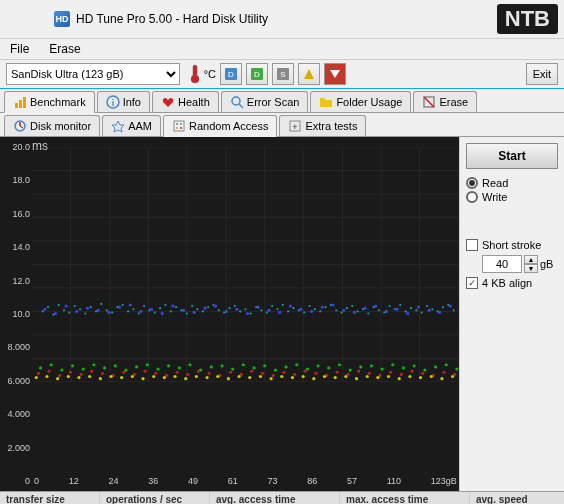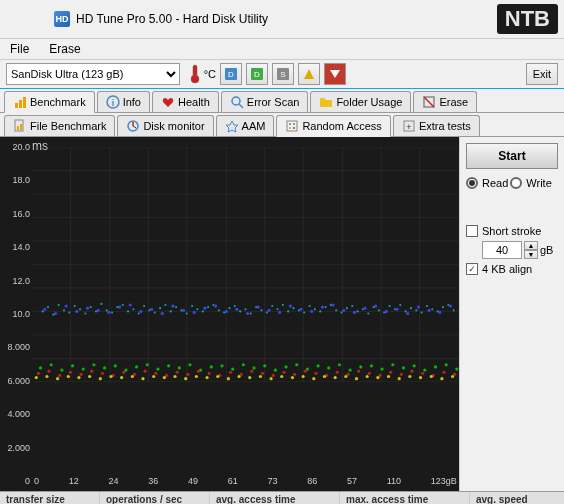--- a/index.html
+++ b/index.html
@@ -34,21 +34,21 @@
     
     .chart-area { flex: 1; background: #1a1a1a; position: relative; overflow: hidden; }
     .chart-y-axis { position: absolute; left: 0; top: 0; bottom: 0; width: 32px; color: #ccc; font-size: 9px; display: flex; flex-direction: column; justify-content: space-between; padding: 5px 2px 5px 2px; text-align: right; }
     .chart-canvas { position: absolute; left: 32px; right: 0; top: 0; bottom: 20px; }
     .chart-x-axis { position: absolute; left: 32px; right: 0; bottom: 0; height: 20px; color: #ccc; font-size: 9px; display: flex; justify-content: space-between; align-items: center; padding: 0 2px; }
     .ms-label { position: absolute; top: 2px; left: 32px; color: #ccc; font-size: 12px; }
     
     
     .right-panel { width: 105px; background: #f0f0f0; border-left: 1px solid #ccc; padding: 6px; display: flex; flex-direction: column; gap: 8px; }
     .start-btn { width: 100%; height: 26px; background: linear-gradient(to bottom, #f5f5f5, #d0d0d0); border: 1px solid #888; cursor: pointer; font-size: 12px; font-weight: bold; }
-    .radio-group { display: flex; flex-direction: row; gap: 2px; }
+    .radio-group { display: flex; flex-direction: column; gap: 2px; }
     .radio-item { display: flex; align-items: center; gap: 4px; font-size: 11px; cursor: pointer; }
     .radio-circle { width: 12px; height: 12px; border-radius: 50%; border: 2px solid #666; background: white; display: flex; align-items: center; justify-content: center; }
     .radio-circle.checked::after { content: ''; width: 6px; height: 6px; border-radius: 50%; background: #333; display: block; }
     .checkbox-group { display: flex; flex-direction: column; gap: 4px; margin-top: 28px; }
     .checkbox-item { display: flex; align-items: center; gap: 4px; font-size: 11px; cursor: pointer; }
     .checkbox-box { width: 12px; height: 12px; border: 1px solid #666; background: white; display: flex; align-items: center; justify-content: center; }
     .checkbox-box.checked { background: white; }
     .checkbox-box.checked::after { content: '✓'; font-size: 9px; color: #333; }
     .stepper-row { display: flex; align-items: center; gap: 2px; margin-left: 16px; }
     .stepper-input { width: 40px; height: 18px; border: 1px solid #999; font-size: 11px; text-align: center; }
@@ -158,28 +158,20 @@
   <div class="tab">
     <svg width="14" height="14">
         <rect x="2" y="2" width="10" height="10" fill="none" stroke="#888" stroke-width="1.5"></rect>
         <line x1="2" y1="2" x2="12" y2="12" stroke="#cc2222" stroke-width="1.5"></line>
       </svg>
     <span>Erase</span>
   </div>
 </div>
 
 <div class="tabs-row">
-  <div class="tab">
-    <svg width="14" height="14">
-        <rect x="2" y="1" width="8" height="11" fill="none" stroke="#888" stroke-width="1"></rect>
-        <rect x="4" y="7" width="2" height="4" fill="#f0a000"></rect>
-        <rect x="7" y="5" width="2" height="6" fill="#f0a000"></rect>
-      </svg>
-    <span>File Benchmark</span>
-  </div>
   <div class="tab">
     <svg width="14" height="14">
         <circle cx="7" cy="7" r="5" fill="none" stroke="#4488cc" stroke-width="1.5"></circle>
         <path d="M7,7 L7,3" stroke="#cc2222" stroke-width="1.5"></path>
         <path d="M7,7 L10,9" stroke="#333" stroke-width="1"></path>
       </svg>
     <span>Disk monitor</span>
   </div>
   <div class="tab">
     <svg width="14" height="14">

